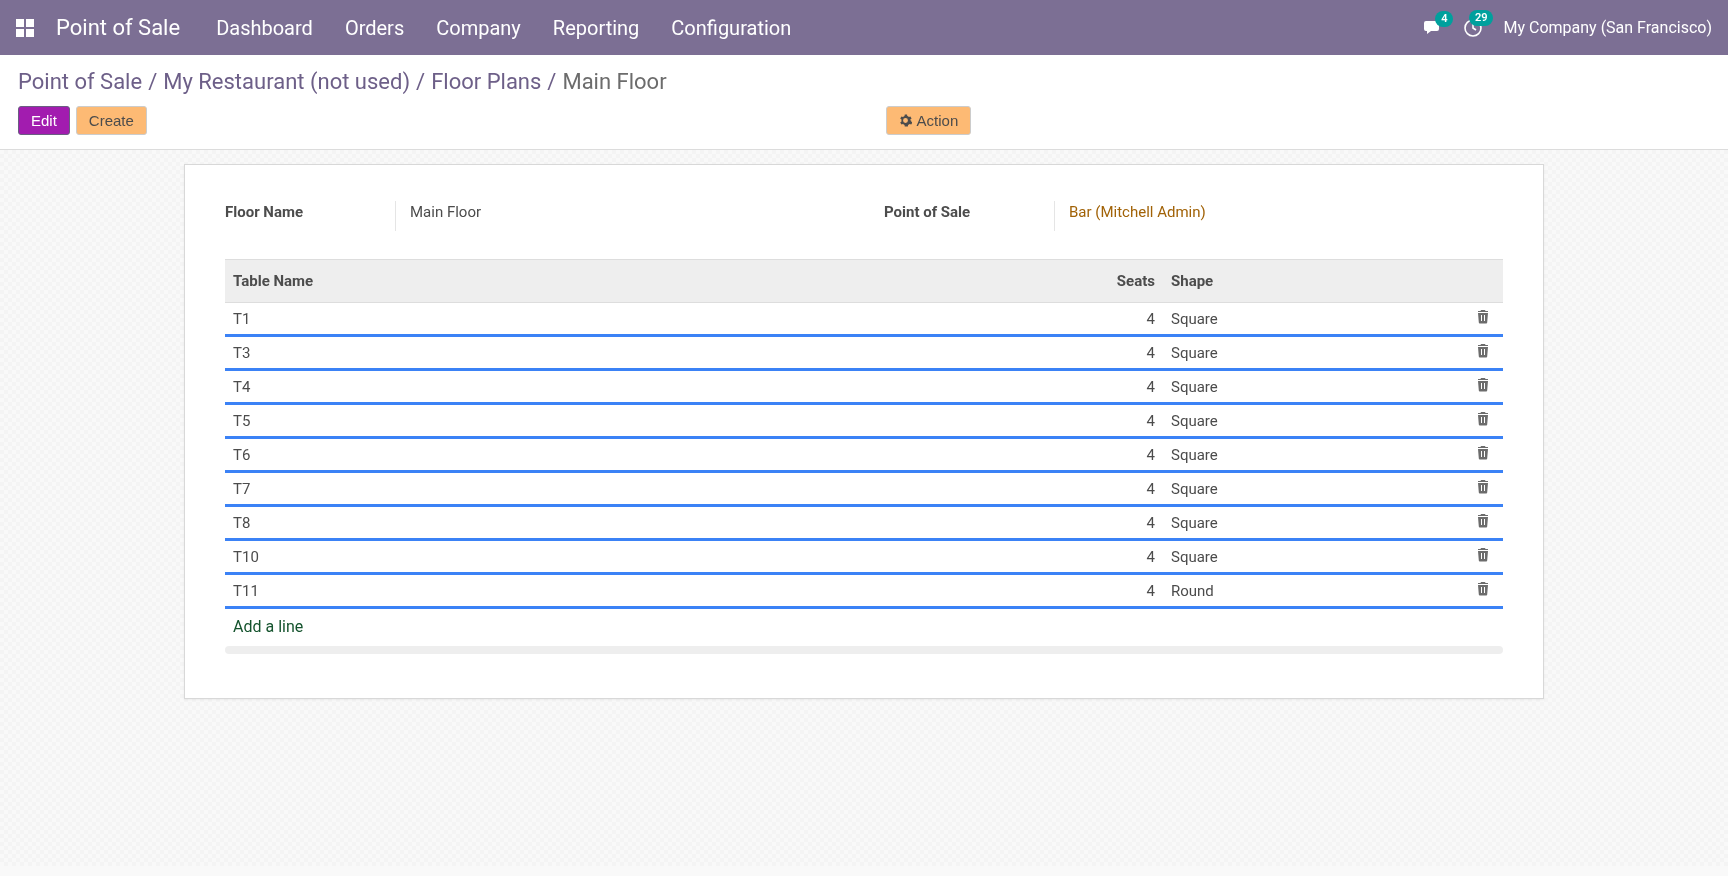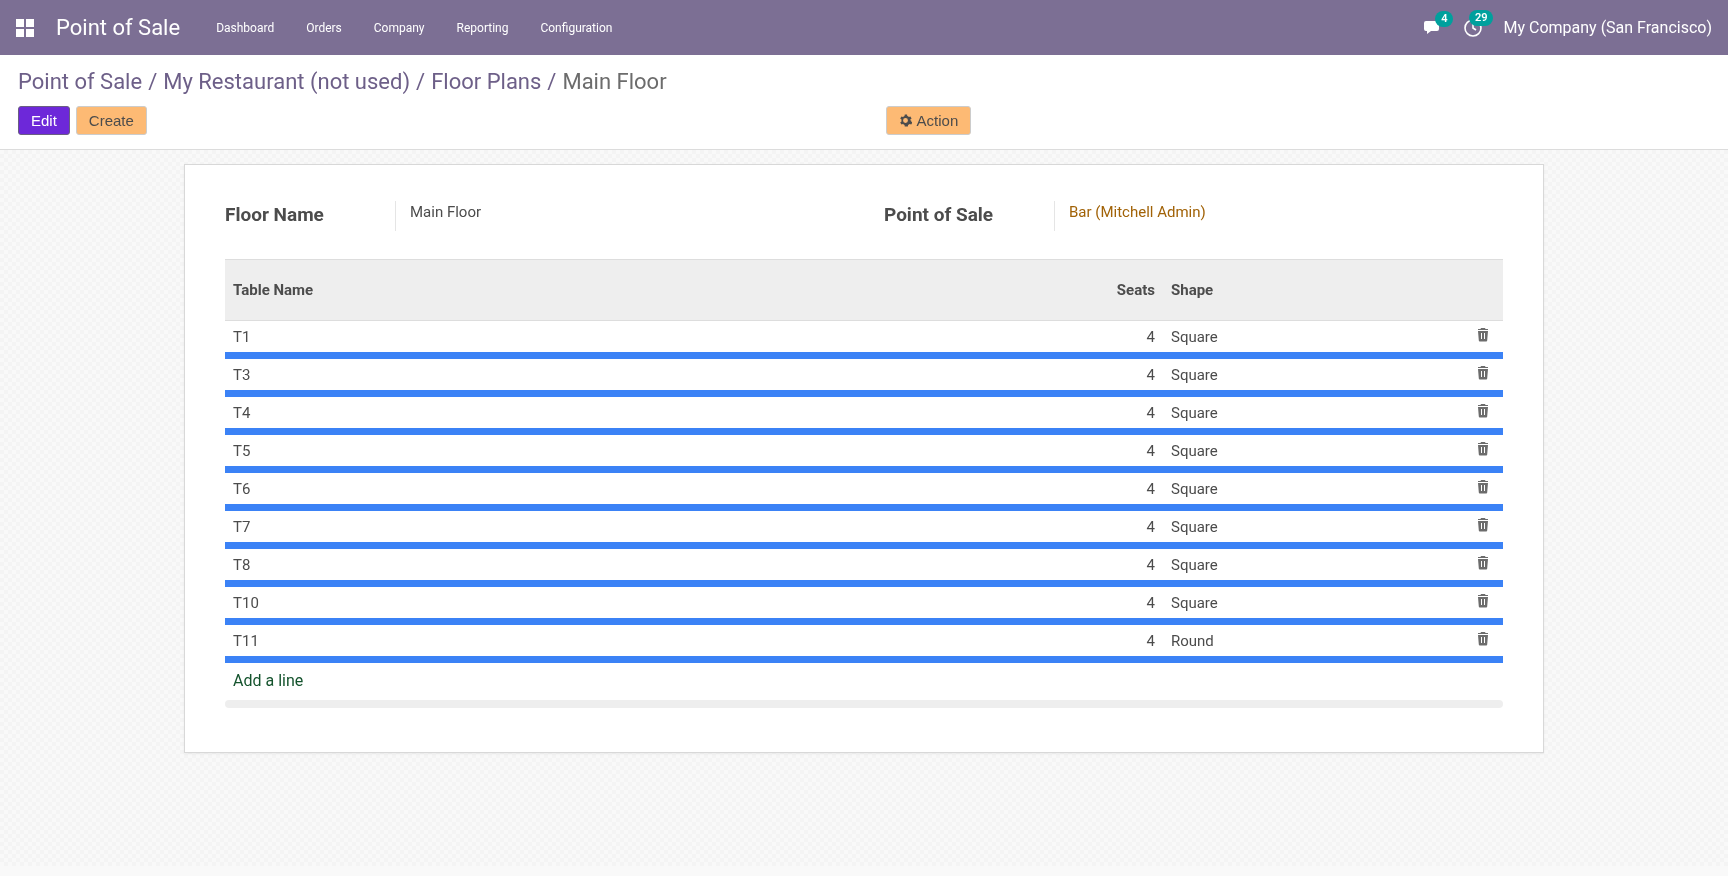--- a/index.html
+++ b/index.html
@@ -21,21 +21,21 @@
       display: grid;
       grid-template-columns: repeat(2, 8px);
       grid-template-rows: repeat(2, 8px);
       gap: 2px;
       margin-right: 14px;
       cursor: pointer;
     }
     .apps-icon span { background: #fff; display: block; width: 8px; height: 8px; }
     .brand { font-size: 22px; font-weight: 400; margin-right: 28px; white-space: nowrap; }
     .nav-menu { display: flex; gap: 32px; }
-    .nav-item { color: #fff; font-size: 12px; cursor: pointer; white-space: nowrap; }
+    .nav-item { color: #fff; font-size: 20px; cursor: pointer; white-space: nowrap; }
     .nav-right { margin-left: auto; display: flex; align-items: center; gap: 20px; }
     .icon-btn { position: relative; cursor: pointer; display: flex; align-items: center; }
     .badge {
       position: absolute;
       top: -8px; right: -10px;
       background: #00a09d;
       color: #fff;
       font-size: 11px;
       font-weight: 600;
       border-radius: 10px;
@@ -67,21 +67,21 @@
       color: #4c4c4c;
       padding: 5px 12px;
       font-size: 15px;
       border-radius: 3px;
       cursor: pointer;
       display: inline-flex;
       align-items: center;
       gap: 5px;
     }
     .btn.primary {
-      background: #6d28d9;
+      background: #a21caf;
       border-color: #6a5e82;
       color: #fff;
     }
     .btn + .btn { margin-left: 6px; }
     .action-wrap { margin-left: auto; margin-right: auto; flex: 1; display: flex; justify-content: center; }
     .cp-row { display: flex; align-items: center; }
     
     .content-area {
       padding: 14px 0 40px 0;
       background-image: linear-gradient(45deg, #f4f4f4 25%, transparent 25%, transparent 75%, #f4f4f4 75%, #f4f4f4),
@@ -97,21 +97,21 @@
       border: 1px solid #d8d8d8;
       box-shadow: 0 1px 2px rgba(0,0,0,0.06);
       padding: 36px 40px 44px 40px;
     }
     .form-row { display: flex; gap: 40px; margin-bottom: 28px; }
     .form-group { display: flex; align-items: flex-start; gap: 10px; position: relative; }
     .form-group.flex1 { flex: 1; }
     .form-label {
       font-weight: 700;
       color: #4c4c4c;
-      font-size: 19px;
+      font-size: 15px;
       width: 160px;
       padding-top: 2px;
     }
     .form-value {
       color: #4c4c4c;
       font-size: 15px;
       padding-top: 2px;
       border-left: 1px solid #e5e5e5;
       padding-left: 14px;
       min-height: 30px;
@@ -124,28 +124,28 @@
       width: 100%;
       border-collapse: collapse;
       font-size: 15px;
     }
     table.o-list thead th {
       background: #eee;
       border-top: 1px solid #ddd;
       border-bottom: 1px solid #ddd;
       text-align: left;
       font-weight: 700;
-      padding: 21px 8px;
+      padding: 12px 8px;
       color: #4c4c4c;
     }
     table.o-list thead th.col-seats { text-align: right; width: 110px; }
     table.o-list thead th.col-shape { width: 300px; }
     table.o-list thead th.col-del { width: 40px; }
     table.o-list tbody td {
-      border-bottom: 7px solid #3b82f6;
+      border-bottom: 3px solid #3b82f6;
       padding: 6px 8px;
       color: #4c4c4c;
     }
     td.col-seats { text-align: right; }
     td.col-del { text-align: center; }
     .trash-btn { cursor: pointer; color: #6c6c6c; display:inline-flex; }
     .add-line { color: #14532d; cursor: pointer; padding: 8px 8px; display: block; }
     .scroll-track { height: 8px; background: #eee; margin-top: 2px; border-radius: 4px; }
     
     svg { display: block; }

